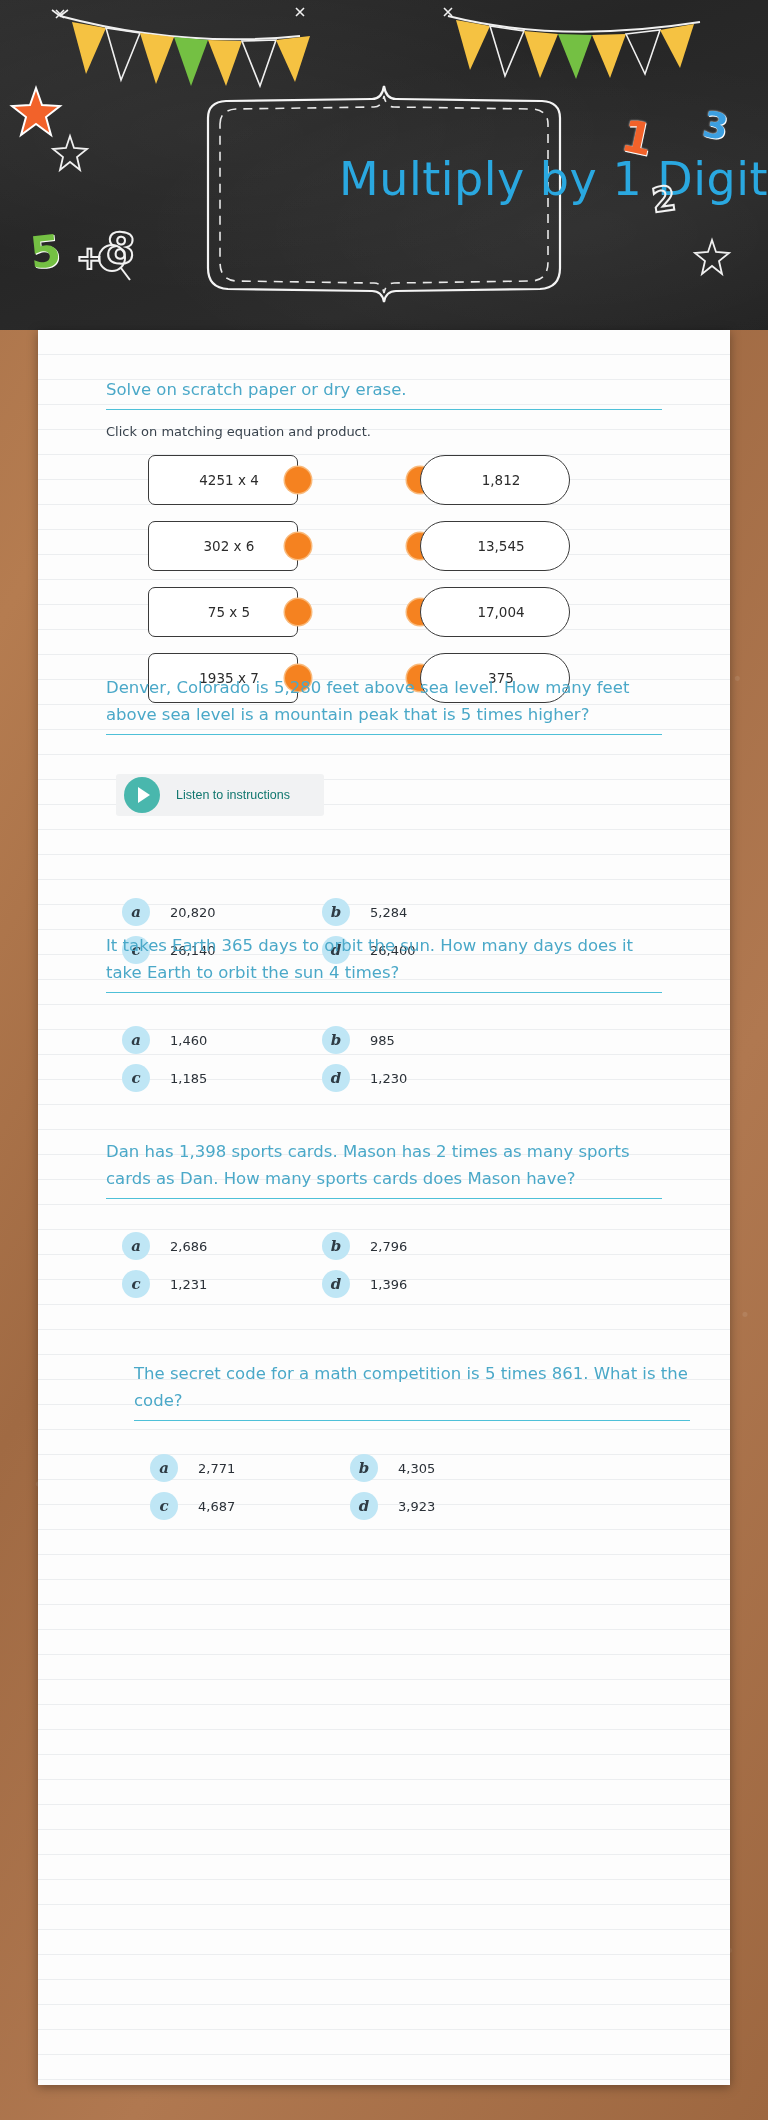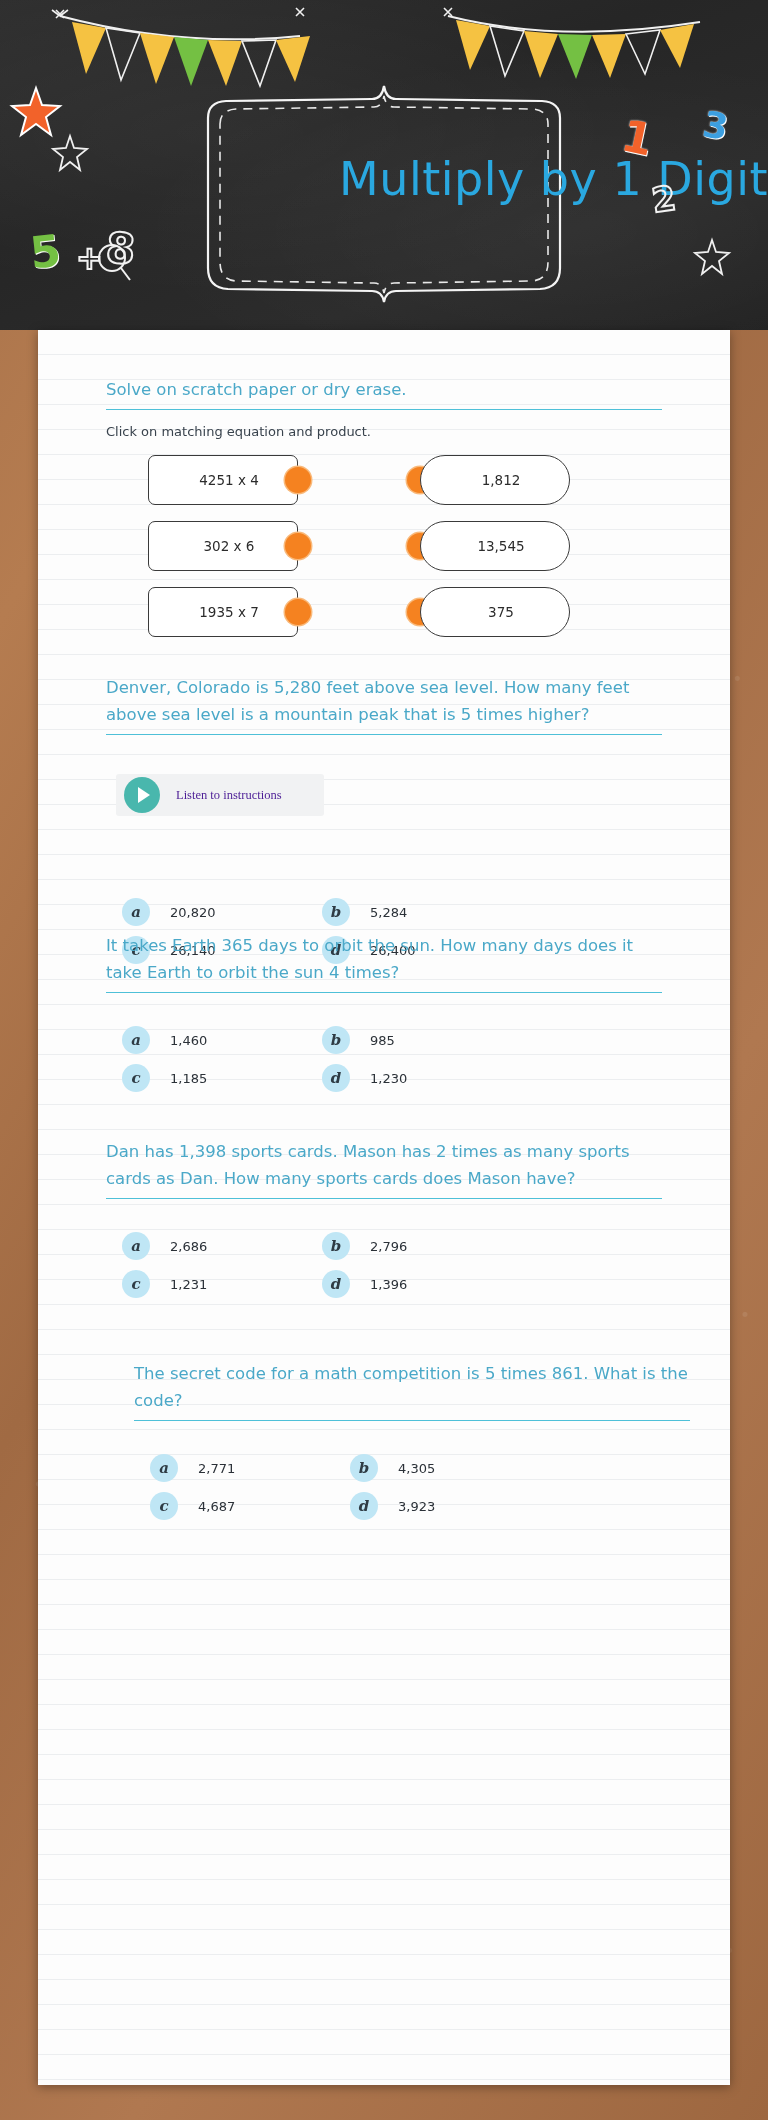--- a/index.html
+++ b/index.html
@@ -163,23 +163,23 @@
   }
   .play-tri {
     width: 0; height: 0;
     border-left: 12px solid #ffffff;
     border-top: 8px solid transparent;
     border-bottom: 8px solid transparent;
     margin-left: 4px;
   }
   .audio-label {
     margin-left: 16px;
-    color: #4c1d95;
+    color: #0f766e;
     font-size: 12.5px;
-    font-family: Liberation Serif, serif;
+    font-family: Liberation Sans, sans-serif;
   }
 
   
   .choices { position: relative; }
   .choice {
     position: absolute;
     display: flex;
     align-items: center;
     height: 30px;
   }
@@ -306,20 +306,26 @@
           <div class="match-card card-right">1,812</div>
         </div>
 
         <div class="match-row">
           <div class="match-card card-left">302 x 6</div>
           <div class="dot dot-left"></div>
           <div class="dot dot-right"></div>
           <div class="match-card card-right">13,545</div>
         </div>
 
+        <div class="match-row">
+          <div class="match-card card-left">75 x 5</div>
+          <div class="dot dot-left"></div>
+          <div class="dot dot-right"></div>
+          <div class="match-card card-right">17,004</div>
+        </div>
 
         <div class="match-row">
           <div class="match-card card-left">1935 x 7</div>
           <div class="dot dot-left"></div>
           <div class="dot dot-right"></div>
           <div class="match-card card-right">375</div>
         </div>
 
       </div>
     </div>

